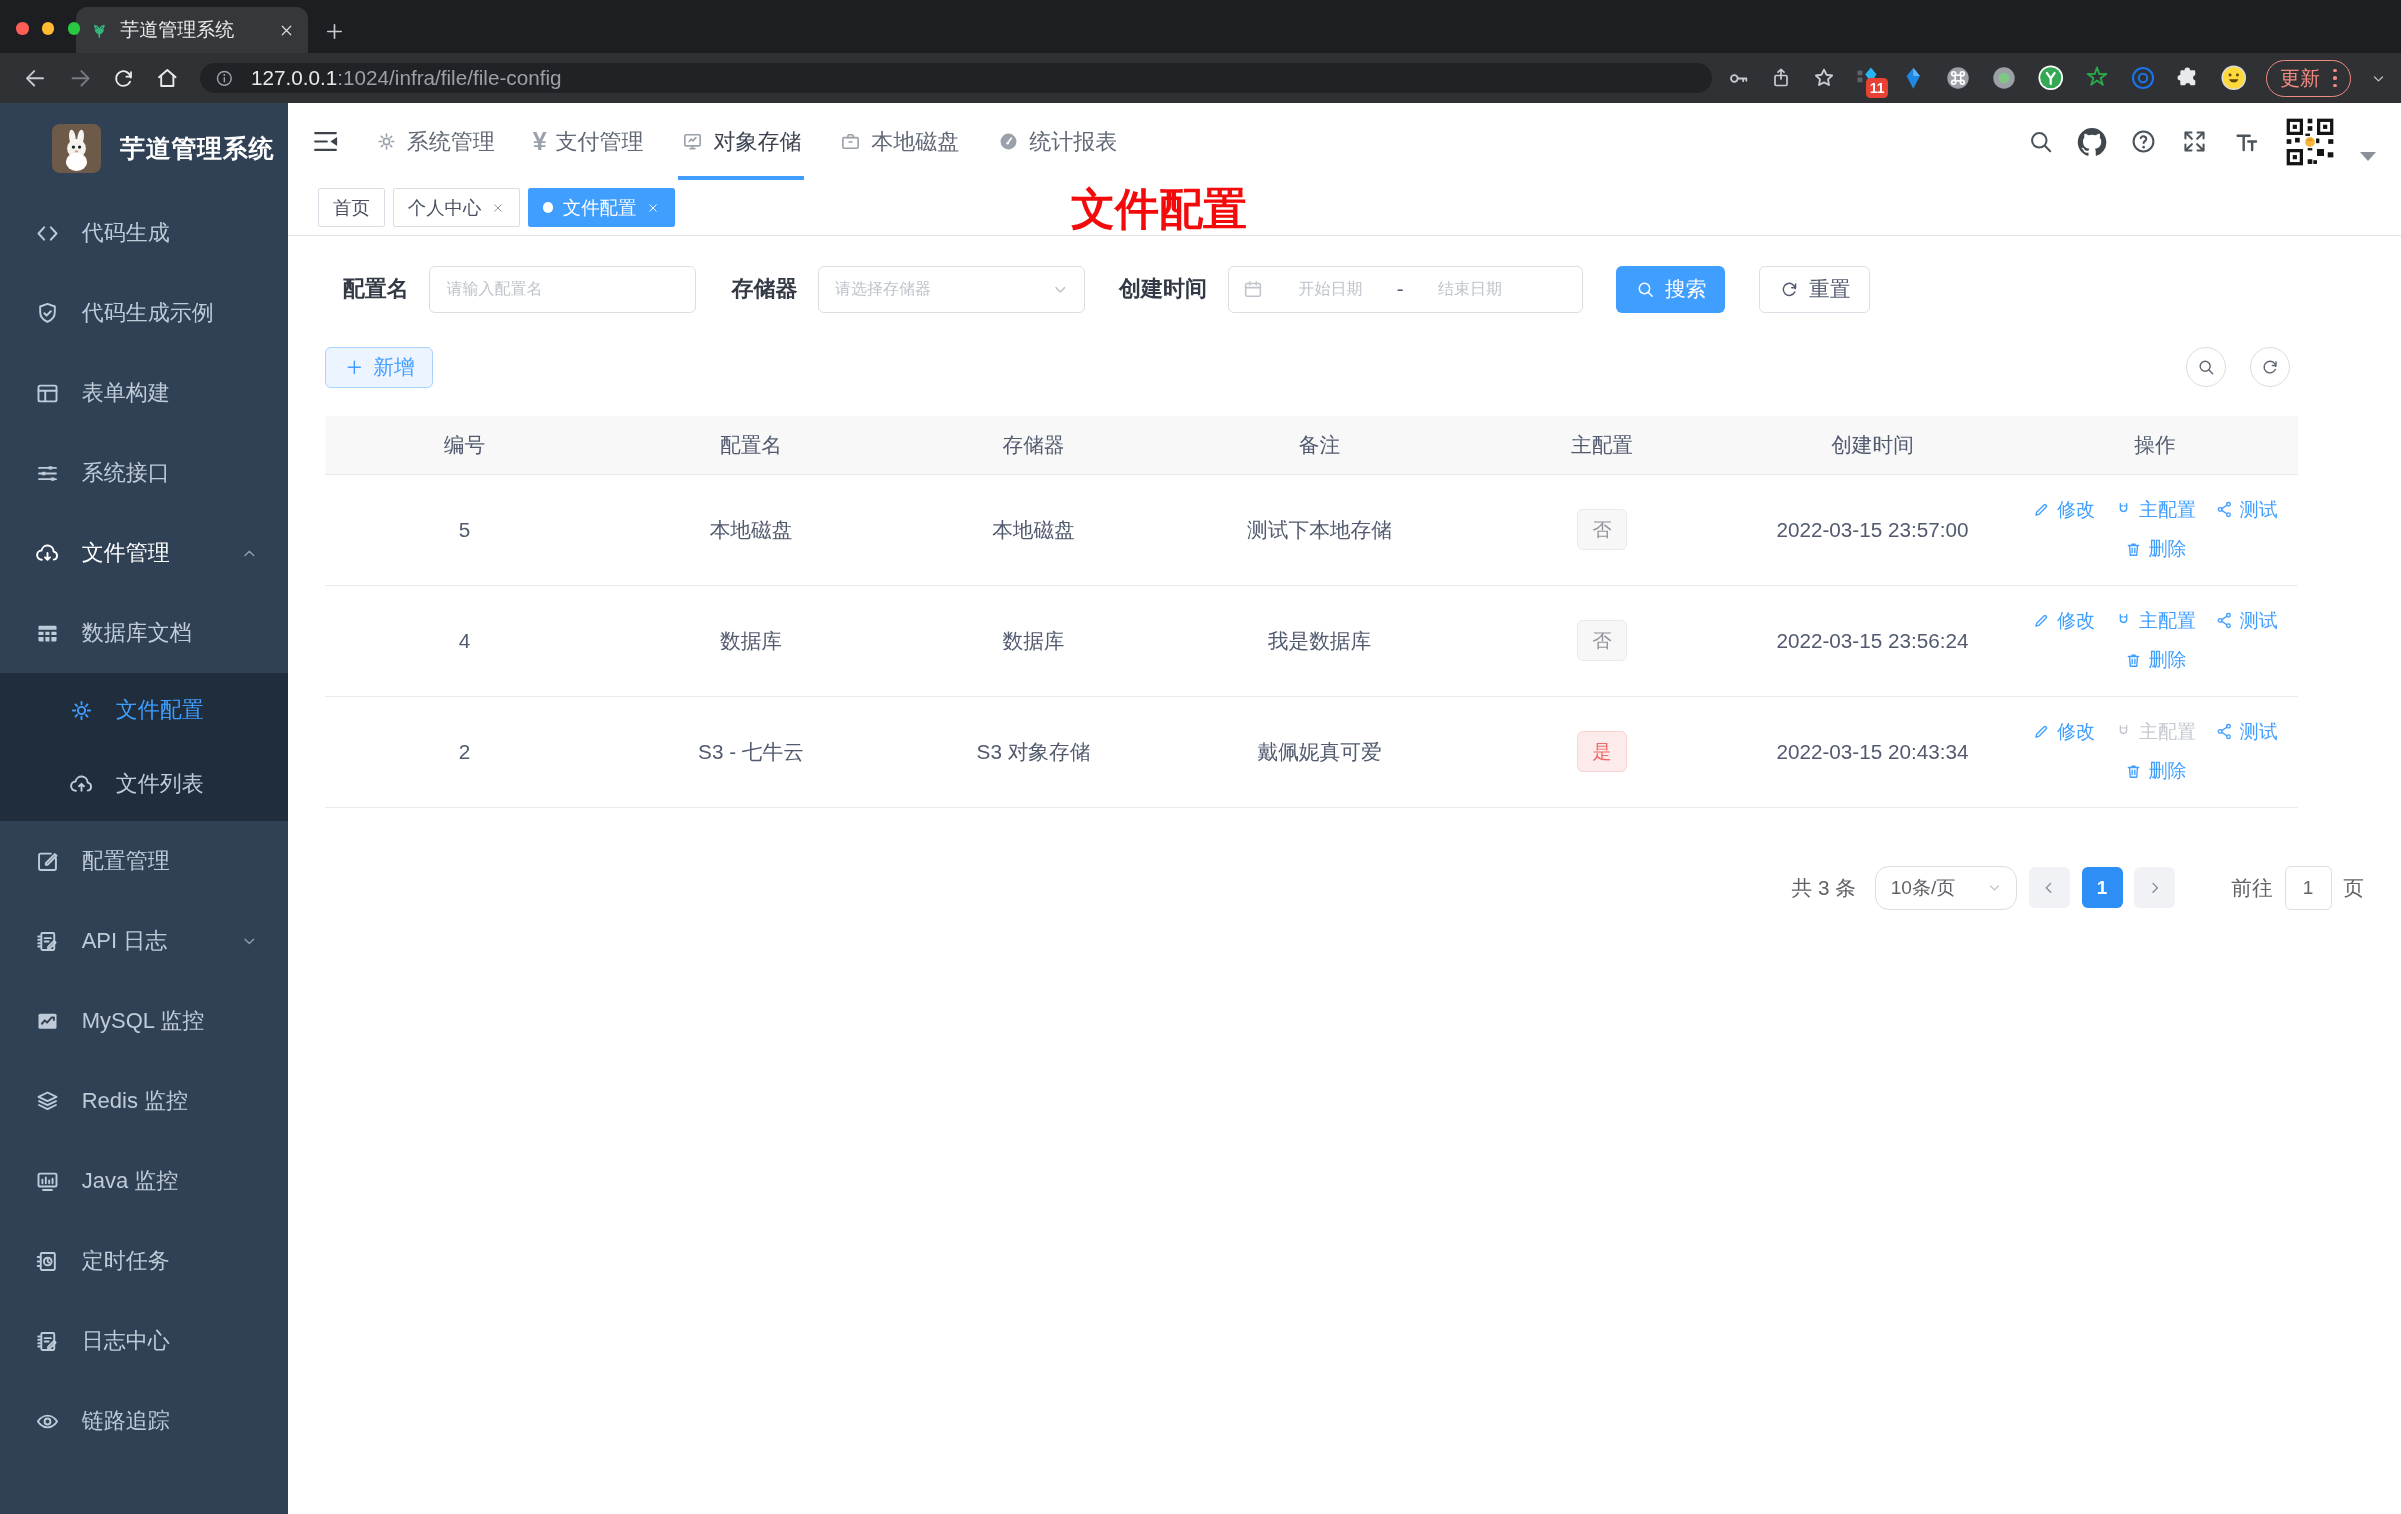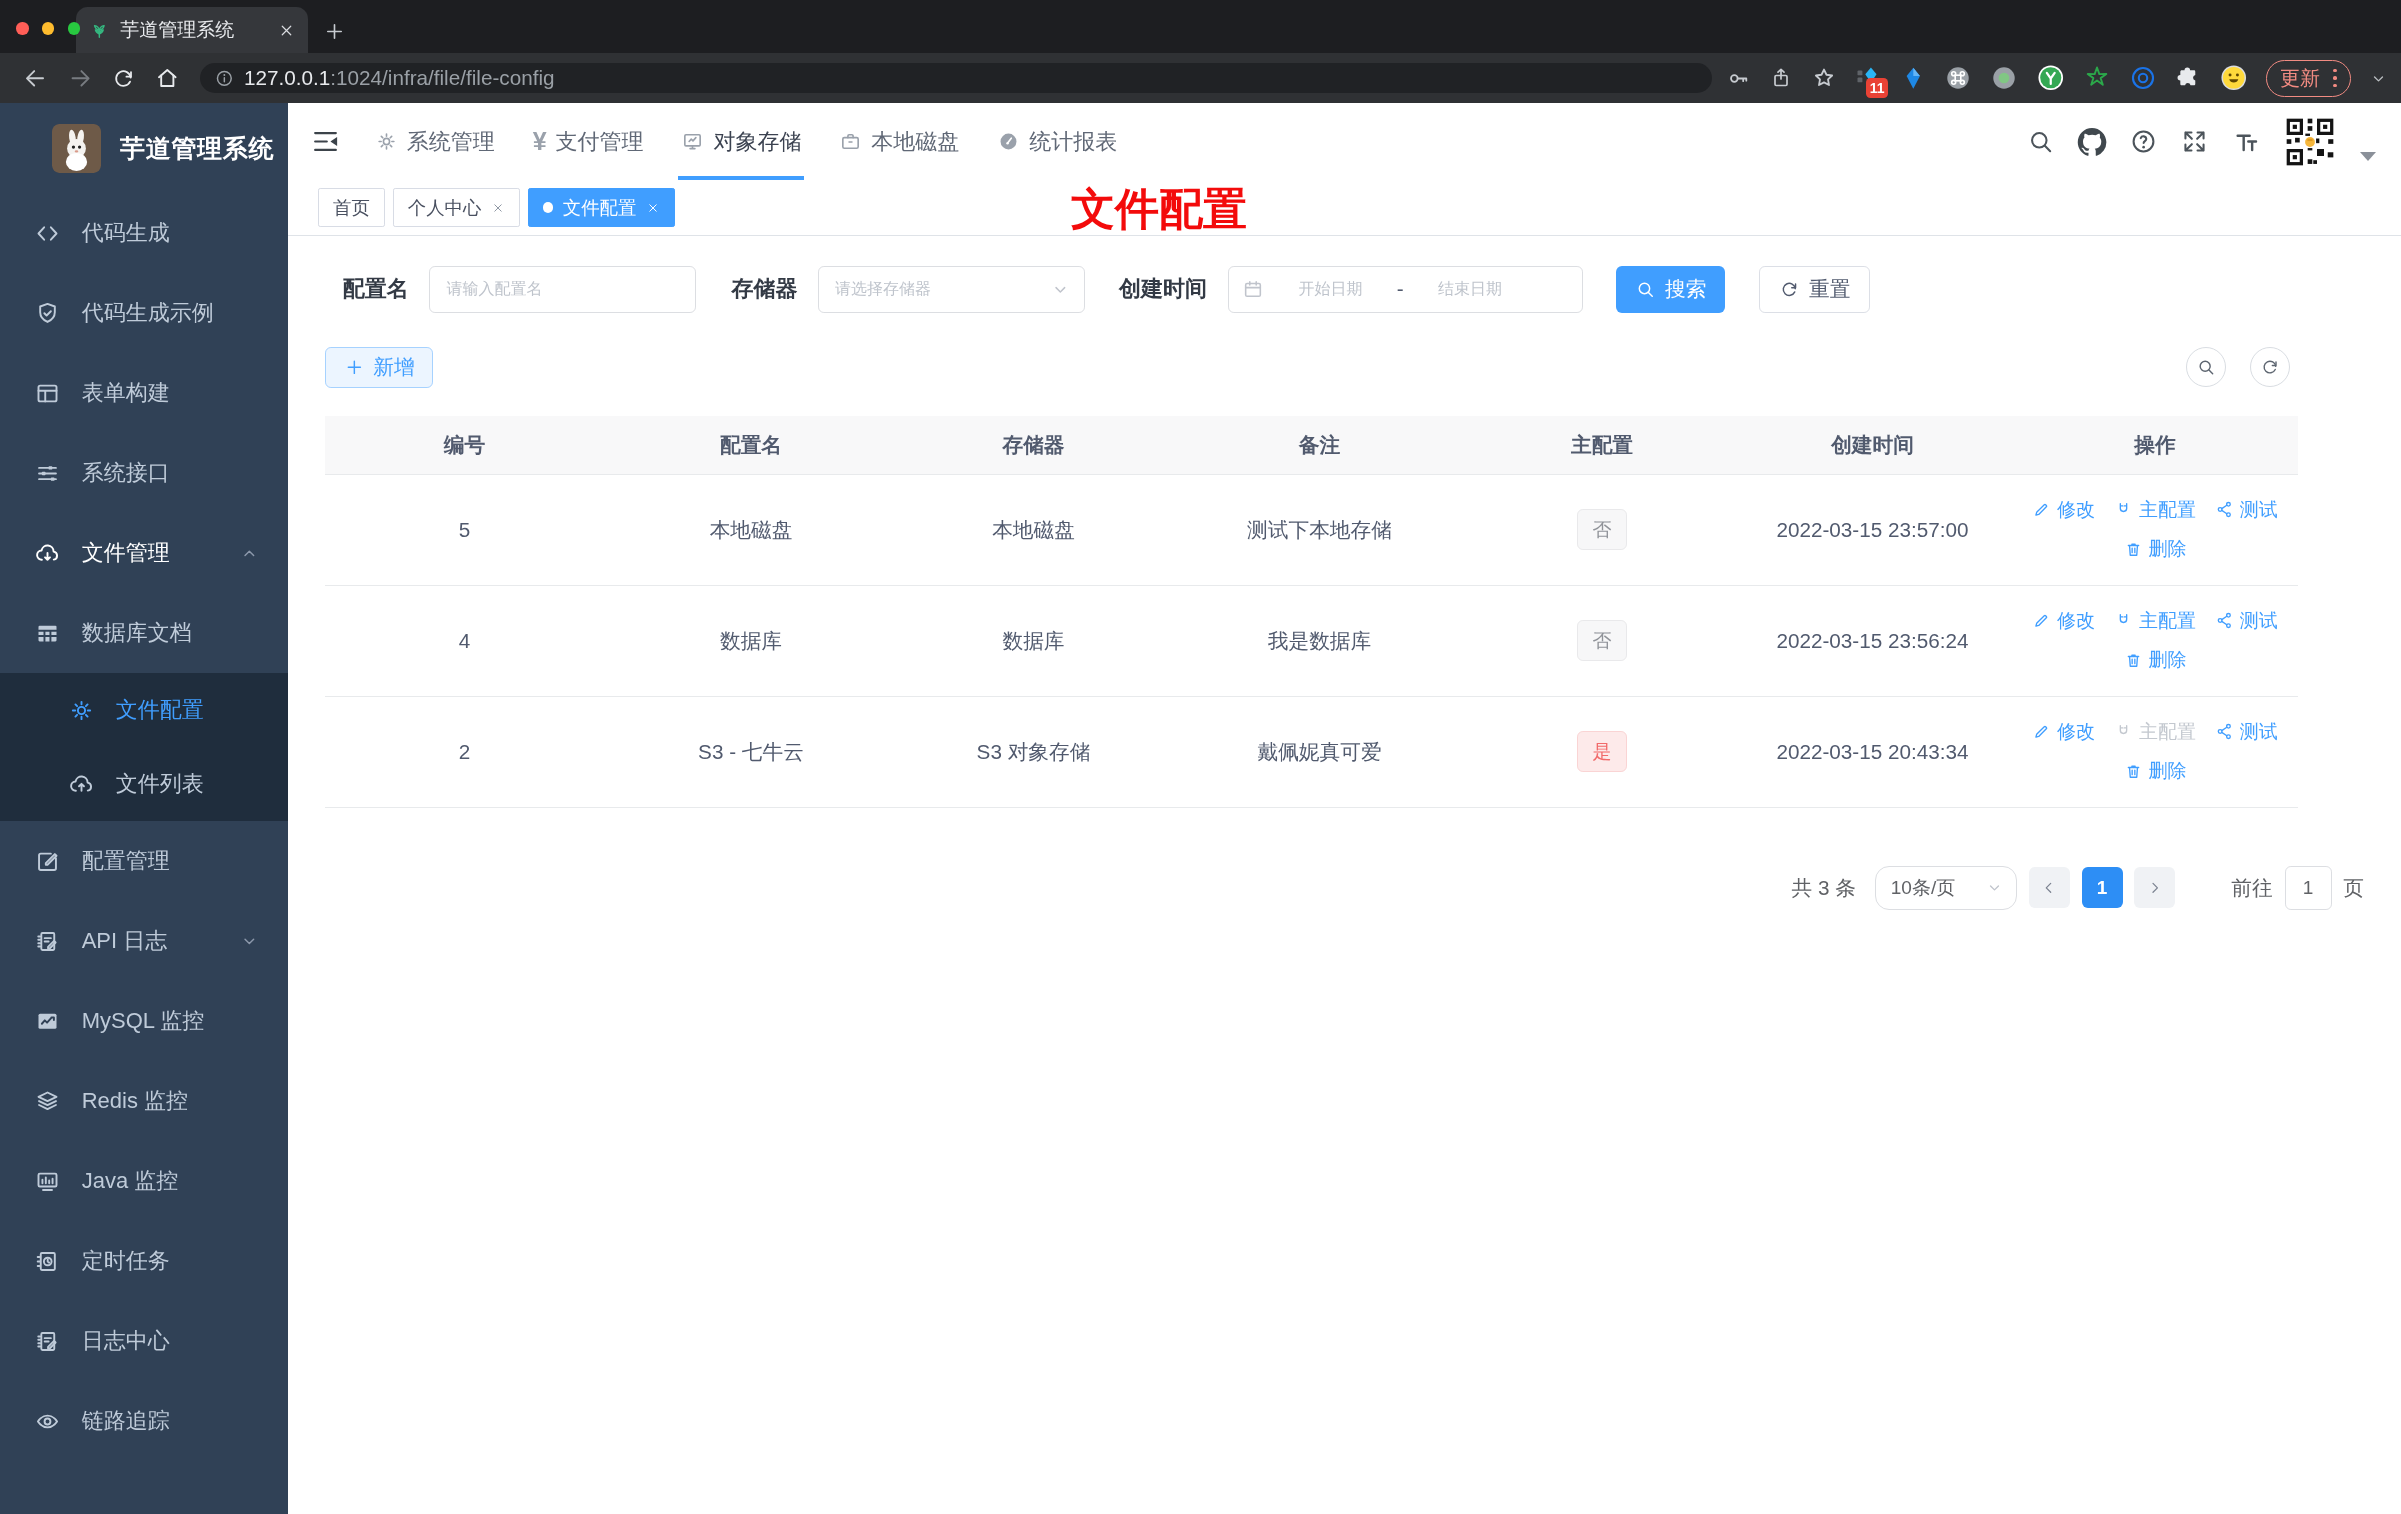--- a/index.html
+++ b/index.html
@@ -19,21 +19,21 @@
   .lights{position:absolute;left:16px;top:22px;display:flex;gap:13.3px}
   .light{width:12.5px;height:12.5px;border-radius:50%}
   .l-red{background:#ff5e57}.l-yel{background:#febc2e}.l-grn{background:#28c840}
   .btab{margin-left:76px;width:232px;height:46px;background:#35373b;border-radius:11.8px 11.8px 0 0;display:flex;align-items:center;padding:0 13.3px;gap:10.3px;color:#e8eaed;font-size:19px}
   .btab .ttl{flex:1;white-space:nowrap;overflow:hidden}
   .newtab{margin-left:14.8px;color:#c7cbd0;margin-bottom:10.3px}
   .toolbar{height:50px;background:#2f3134;display:flex;align-items:center;padding:0 13.3px;color:#c7cbd0}
   .toolbar > *{flex:none}
   .navic{margin:0 8.9px}
   .dim{color:#787c81}
-  .urlbar{flex:1 1 auto;height:30px;background:#202225;border-radius:19px;display:flex;align-items:center;padding:0 14.8px;margin:0 10.3px;color:#9aa0a6;font-size:20.7px;gap:9px;min-width:0}
+  .urlbar{flex:1 1 auto;height:30px;background:#202225;border-radius:19px;display:flex;align-items:center;padding:0 14.8px;margin:0 10.3px;color:#9aa0a6;font-size:20.7px;gap:16px;min-width:0}
   .urlhost{color:#e8eaed}
   .rclus{display:flex;align-items:center;gap:17.7px;margin-left:4.4px}
   .extwrap{position:relative}
   .extbadge{position:absolute;right:-5.9px;bottom:-5.9px;background:#e94235;color:#fff;font-size:14px;line-height:1;padding:3px 3.7px;border-radius:4.4px;font-weight:700}
   .updpill{display:flex;align-items:center;gap:13px;border:1.5px solid #f28b82;color:#f28b82;border-radius:19px;height:37px;padding:0 13.3px;font-size:20px}
   .mdots{display:flex;flex-direction:column;gap:3.7px}
   .mdots i{width:3.7px;height:3.7px;border-radius:50%;background:#f28b82}
   
   .app{display:flex;height:1412px;background:#fff}
   .sidebar{width:288px;background:#304156;color:#bfcbd9;flex:none;overflow:hidden}
@@ -89,21 +89,21 @@
   .btn-reset{background:#fff;color:#515a6e;border:1.5px solid #dcdfe6;margin-left:34px}
   
   .trowbar{display:flex;align-items:center;margin-top:34px}
   .btn-add{height:41px;background:#ecf5ff;border:1.5px solid #a6d2ff;color:#409eff;font-size:20.7px;padding:0 17.7px}
   .tools{margin-left:auto;display:flex;gap:23.6px;margin-right:74px}
   .toolbtn{width:40px;height:40px;border-radius:50%;border:1.5px solid #d9dde2;display:flex;align-items:center;justify-content:center;color:#5d6570;cursor:pointer;background:#fff}
   .toolbtn svg{width:20px;height:20px}
   
   .table{margin-top:28px;width:1973px}
   .thead,.trow{display:grid;grid-template-columns:279px 294px 271px 301px 264px 277px 288px;align-items:center;text-align:center}
-  .thead{height:59px;background:#f8f8f9;font-size:20.7px;font-weight:700;color:#515a6e;border-bottom:1.5px solid #e8eaec}
+  .thead{height:59px;background:#f8f8f9;font-size:20.7px;font-weight:400;color:#515a6e;border-bottom:1.5px solid #e8eaec}
   .trow{height:111px;font-size:20.7px;color:#515a6e;border-bottom:1.5px solid #e8eaec}
   .badge{display:inline-block;padding:9.6px 14.8px;border-radius:5.9px;font-size:19px;line-height:1}
   .badge.no{background:#f7f7f8;border:1.5px solid #e9e9eb;color:#909399}
   .badge.yes{background:#fdeaea;border:1.5px solid #fad4d4;color:#f16a6a}
   .acts{display:flex;flex-direction:column;gap:13.3px;align-items:center}
   .actline{display:flex;gap:19px}
   .lnk{display:flex;align-items:center;gap:5.9px;color:#409eff;font-size:19px;cursor:pointer;white-space:nowrap}
   .lnk svg{width:19px;height:19px}
   .lnk.disabled{color:#c3c8cf;cursor:default}
   

